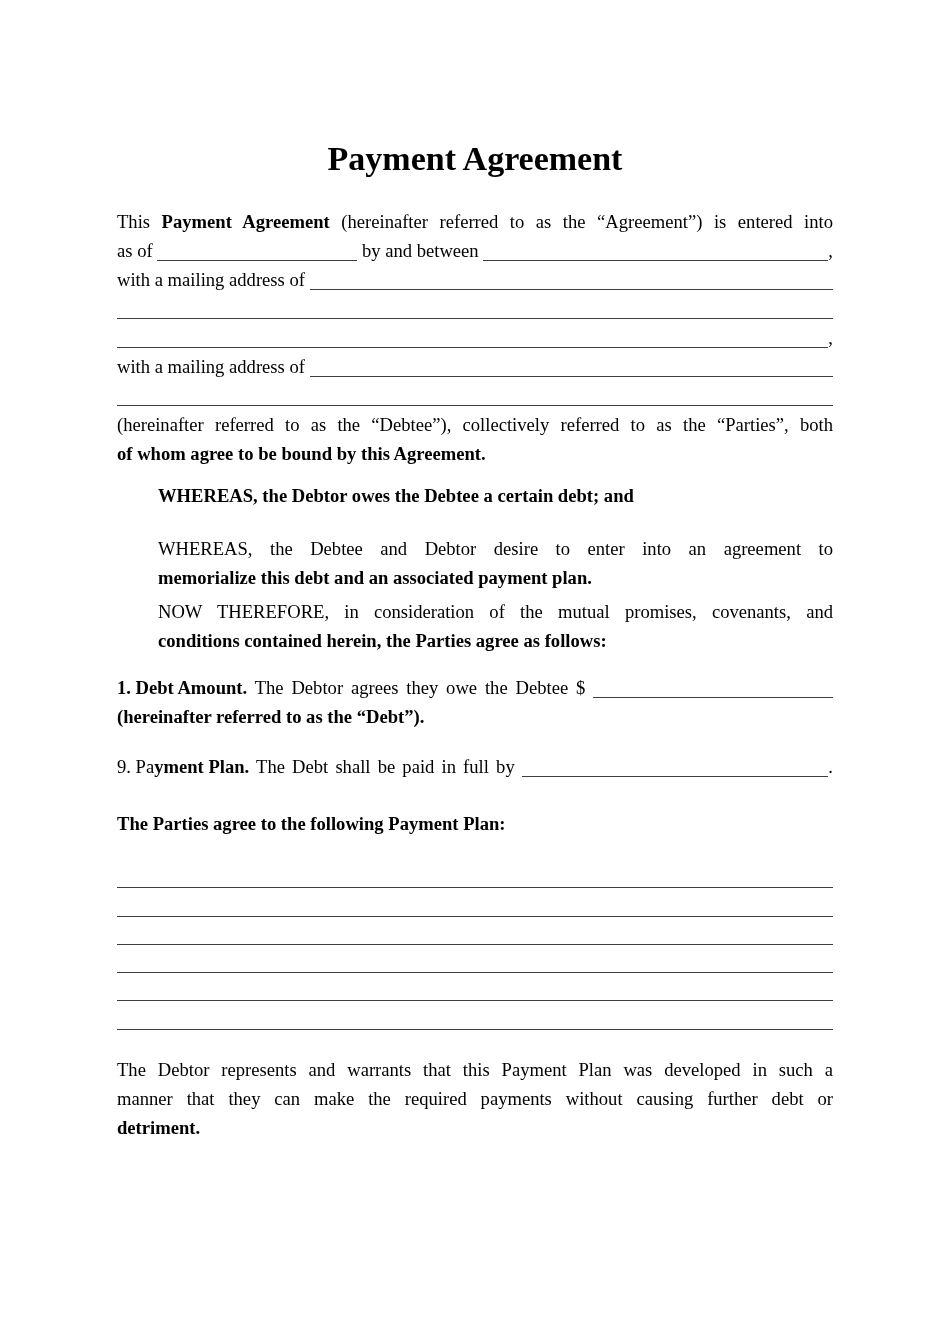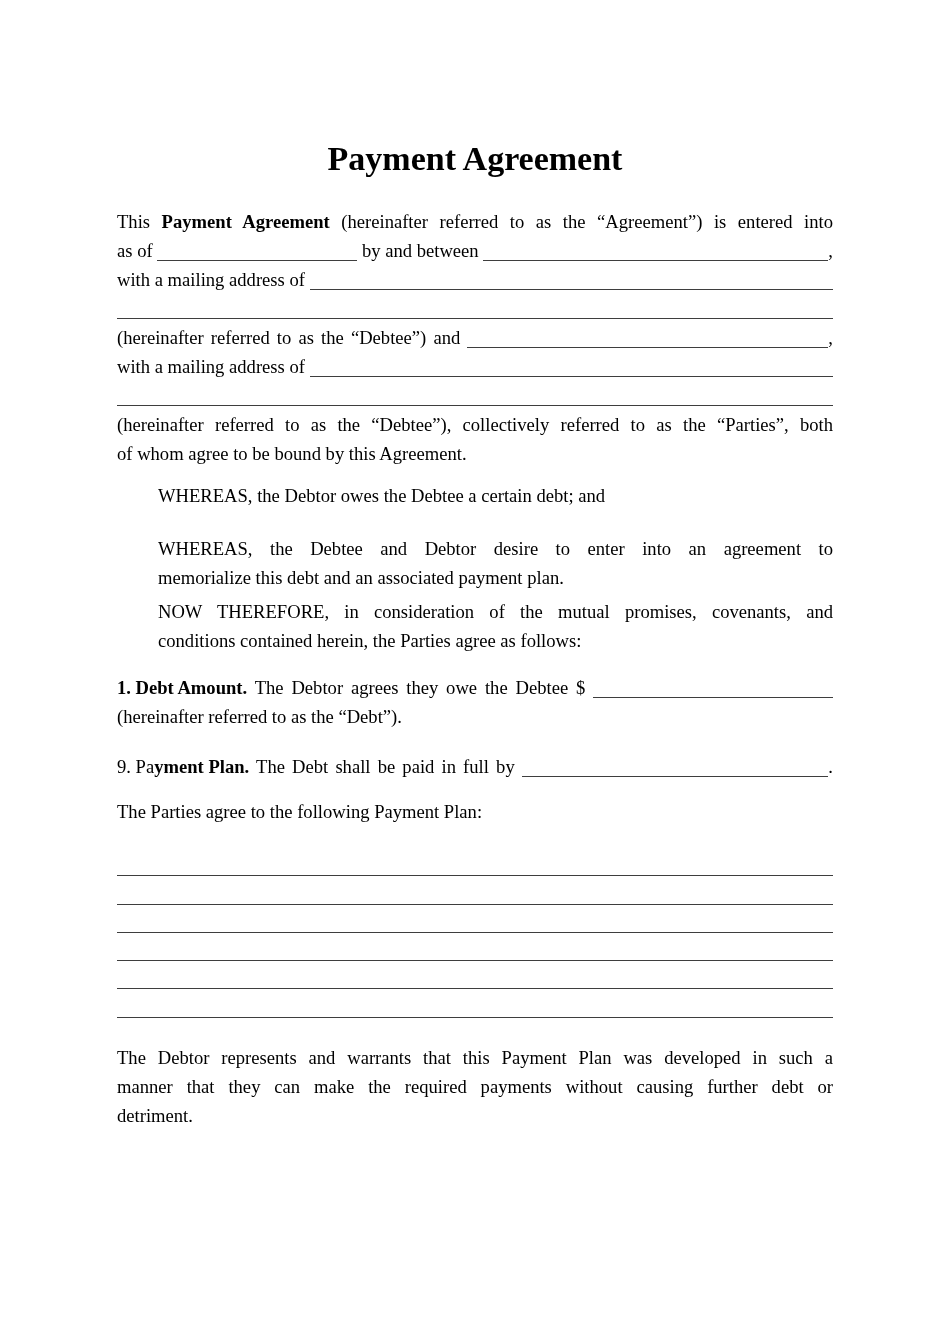--- a/index.html
+++ b/index.html
@@ -36,21 +36,21 @@
     border-bottom: 1.8px solid #3e3e3e;
     margin-bottom: 4px;
   }
   .blank.w200 { flex: 0 0 200px; }
   .jline {
     text-align: justify;
     text-align-last: justify;
     height: 29px;
     overflow: hidden;
   }
-  .plain { height: 29px; }
+  .plain { height: 29px; font-weight: bold; }
   .b { font-weight: bold; }
   .ws2 { word-spacing: 2.5px; }
   .ws3 { word-spacing: 3.2px; }
   .indent { margin-left: 41px; }
   .blank-row {
     height: 28.3px;
     border-bottom: 1.8px solid #3e3e3e;
   }
   .footer-brand {
     position: absolute;
@@ -81,21 +81,20 @@
         <span class="t">,</span>
       </div>
       <div class="line">
         <span class="t">with a mailing address of </span>
         <span class="blank"></span>
       </div>
       <div class="line">
         <span class="blank"></span>
       </div>
       <div class="line">
-        <span class="t ws2">(hereinafter referred to as the “Debtee”) and </span>
         <span class="blank"></span>
         <span class="t">,</span>
       </div>
       <div class="line">
         <span class="t">with a mailing address of </span>
         <span class="blank"></span>
       </div>
       <div class="line">
         <span class="blank"></span>
       </div>
@@ -129,21 +128,21 @@
     <div class="para" style="margin-top:21px">
       <div class="line">
         <span class="t">9. Pa</span>
         <span class="t b">yment Plan.</span>
         <span class="t ws2"> The Debt shall be paid in full by </span>
         <span class="blank"></span>
         <span class="t">.</span>
       </div>
     </div>
 
-    <div class="para" style="margin-top:16px">
+    <div class="para" style="margin-top:28px">
       <div class="plain">The Parties agree to the following Payment Plan:</div>
     </div>
 
     <div class="para" style="margin-top:22px">
       <div class="blank-row"></div>
       <div class="blank-row"></div>
       <div class="blank-row"></div>
       <div class="blank-row"></div>
       <div class="blank-row"></div>
       <div class="blank-row"></div>

